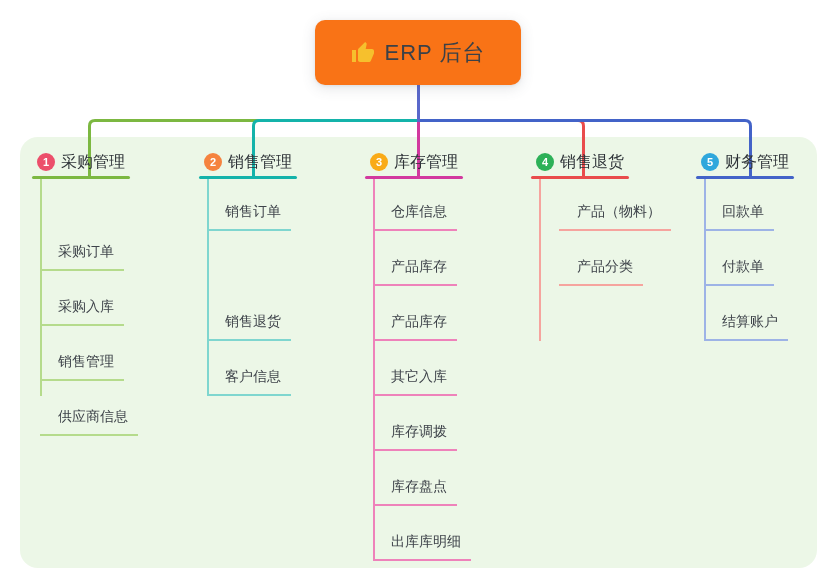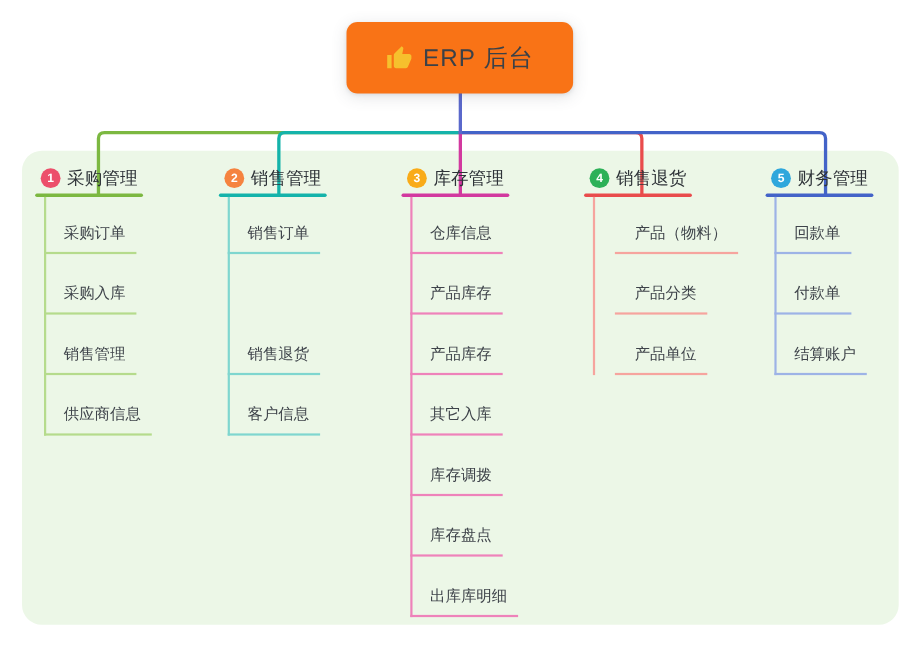--- a/index.html
+++ b/index.html
@@ -34,21 +34,21 @@
   .title-underline{position:absolute;top:176px;width:98px;height:3px;border-radius:2px;}
 
   
   .rail{position:absolute;top:179px;width:2px;}
   .child{position:absolute;white-space:nowrap;font-size:14px;color:#3e434a;
          line-height:20px;padding:0 10px 8px 18px;cursor:pointer;
          border-bottom:2px solid;}
 
   
   .b1 .badge{background:#ec4f6b;} .b1.title-underline{background:#7cb841;}
-  .b1.rail{background:#b5db8c;}   .b1.child{border-color:#b5db8c;}
+  .b1.rail{background:#b5db8c;}   .b1.child{border-color:#b5db8c;margin-top:40px;}
   .b2 .badge{background:#f5833f;} .b2.title-underline{background:#14b3aa;}
   .b2.rail{background:#7fd6cf;}   .b2.child{border-color:#7fd6cf;}
   .b3 .badge{background:#f9ab18;} .b3.title-underline{background:#d2399f;}
   .b3.rail{background:#ee82ba;}   .b3.child{border-color:#ee82ba;}
   .b4 .badge{background:#2db158;} .b4.title-underline{background:#e94c4c;}
   .b4.rail{background:#f6a49e;}   .b4.child{border-color:#f6a49e;margin-left:20px;}
   .b5 .badge{background:#2fa7dc;} .b5.title-underline{background:#4363c8;}
   .b5.rail{background:#9db3e6;}   .b5.child{border-color:#9db3e6;}
 </style>
 </head>
@@ -110,21 +110,20 @@
   <div class="child b3" style="left:373px;top:531px">出库库明细</div>
 
   <div class="branch-title b4" style="left:531px">
     <span class="badge">4</span>
     <span class="branch-label">销售退货</span>
   </div>
   <div class="title-underline b4" style="left:531px"></div>
   <div class="rail b4" style="left:539px;height:162px"></div>
   <div class="child b4" style="left:539px;top:201px">产品（物料）</div>
   <div class="child b4" style="left:539px;top:256px">产品分类</div>
-  <div class="child b4" style="left:539px;top:311px">产品单位</div>
 
   <div class="branch-title b5" style="left:696px">
     <span class="badge">5</span>
     <span class="branch-label">财务管理</span>
   </div>
   <div class="title-underline b5" style="left:696px"></div>
   <div class="rail b5" style="left:704px;height:162px"></div>
   <div class="child b5" style="left:704px;top:201px">回款单</div>
   <div class="child b5" style="left:704px;top:256px">付款单</div>
   <div class="child b5" style="left:704px;top:311px">结算账户</div>

